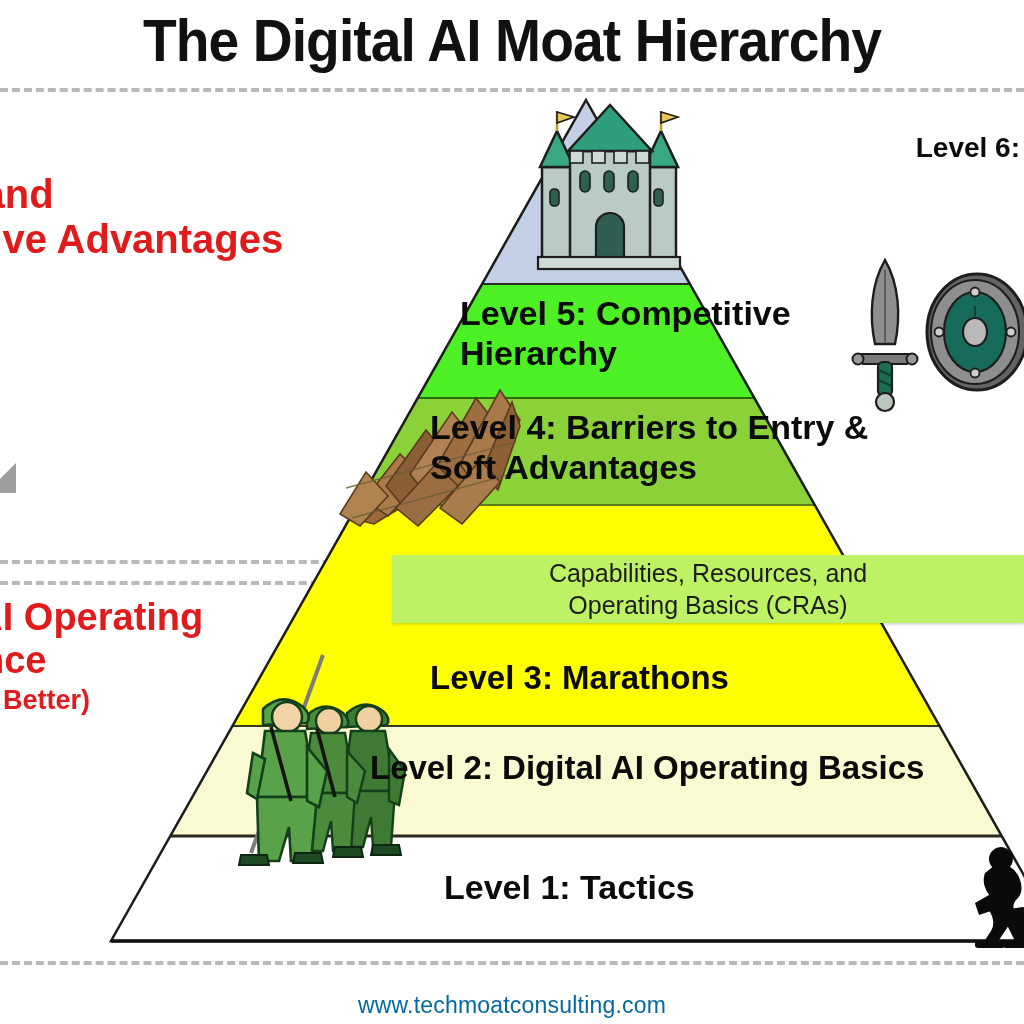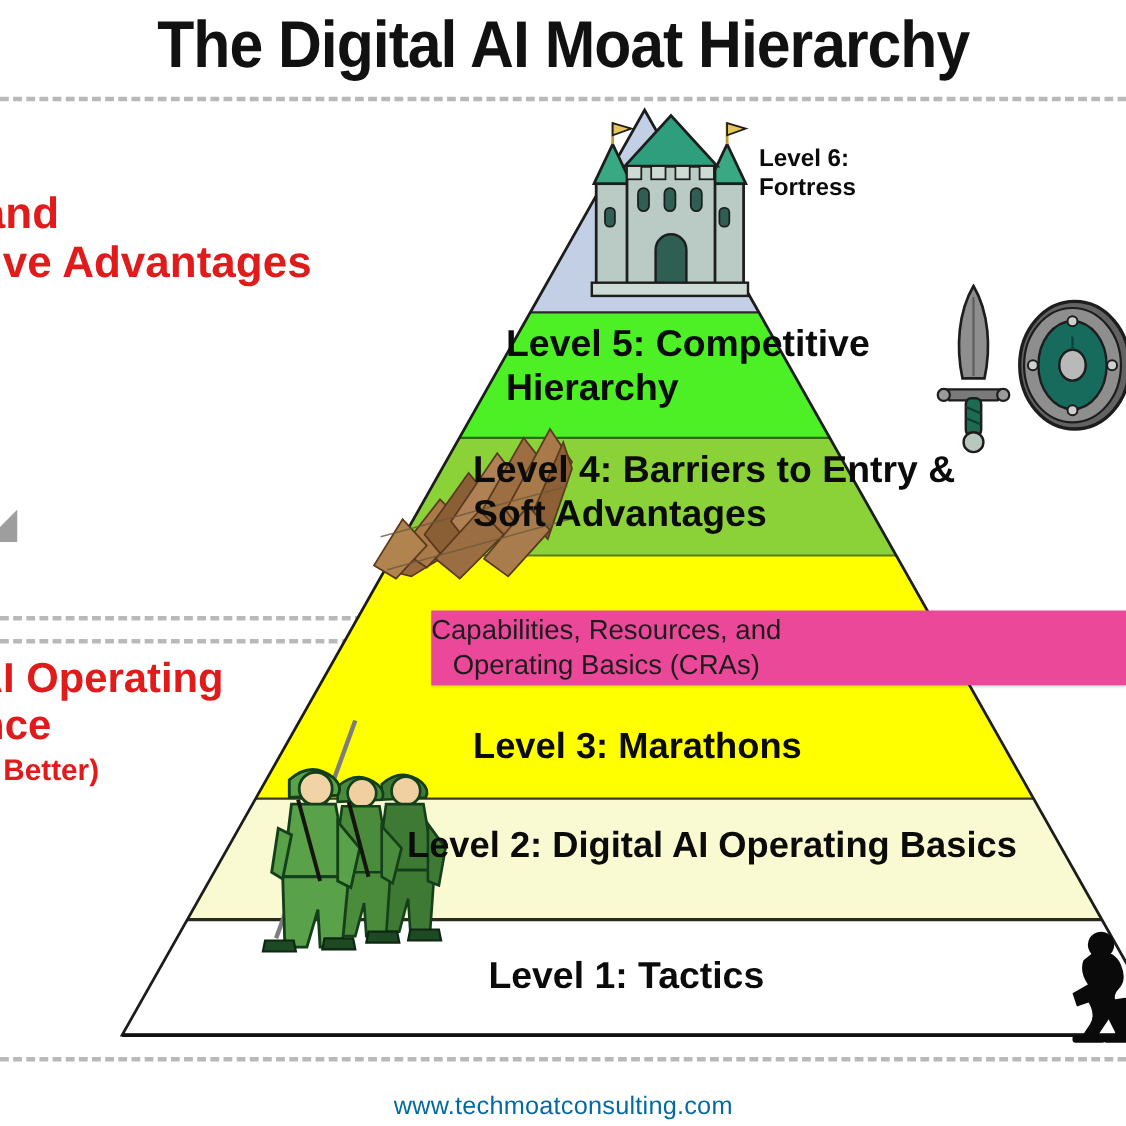--- a/index.html
+++ b/index.html
@@ -61,32 +61,32 @@
   #pyramid{position:absolute;left:0;top:0;width:1024px;height:1024px;}
 
   
   .lvl{
     position:absolute;
     font-family:"Liberation Sans", sans-serif;
     font-weight:bold;
     color:#0b0b0b;
     line-height:1.18;
   }
-  .lvl6{ left:690px; top:131px; width:330px; font-size:22px; text-align:left; }
+  .lvl6{ left:690px; top:131px; width:330px; font-size:28px; text-align:right; }
   .lvl5{ left:460px; top:293px; width:400px; font-size:34px; }
   .lvl4{ left:430px; top:407px; width:600px; font-size:34px; }
   .lvl3{ left:430px; top:659px; width:530px; font-size:33px; }
   .lvl2{ left:370px; top:749px; width:680px; font-size:33px; text-align:left;}
   .lvl1{ left:444px; top:867px; width:530px; font-size:34px; }
 
   
   .cra{
     position:absolute; left:392px; top:555px; width:632px; height:68px;
-    background:#ec4899;
-    display:flex;align-items:center;
+    background:#bef264;
+    display:flex;align-items:center;justify-content:center;
     color:#1c1c1c; font-size:25px; line-height:1.28; text-align:center;
     box-shadow:0 2px 2px rgba(0,0,0,.14);
   }
 
   
   .footer{
     position:absolute;left:0;top:992px;width:1024px;text-align:center;
     font-size:23px;color:#0369a1;letter-spacing:.2px;
   }
 </style>
@@ -254,21 +254,20 @@
       <path d="M20 20 q18 -2 24 12 q6 14 -2 22 q-6 6 -2 14 l10 22 l-10 6 l-12 -24 q-4 -8 -12 -6 l-12 4 l-4 -12 l14 -8 q-8 -12 -4 -22 Z" fill="#0a0a0a"></path>
       <path d="M12 62 q10 14 4 24 l-8 12 l14 0 l12 -18 q4 -10 -4 -18 Z" fill="#0a0a0a"></path>
       <path d="M34 64 q12 12 8 24 l-6 12 l16 0 l6 -18 q2 -12 -10 -20 Z" fill="#0a0a0a"></path>
       <rect x="0" y="96" width="30" height="7" rx="3" fill="#0a0a0a"></rect>
       <rect x="28" y="96" width="32" height="7" rx="3" fill="#0a0a0a"></rect>
     </g>
   </svg>
 
   <div class="lvl lvl6">
     <div>Level 6:</div>
-    <div>Fortress</div>
   </div>
 
   <div class="lvl lvl5">
     <div>Level 5: Competitive</div>
     <div>Hierarchy</div>
   </div>
 
   <div class="lvl lvl4">
     <div>Level 4: Barriers to Entry &amp;</div>
     <div>Soft Advantages</div>

